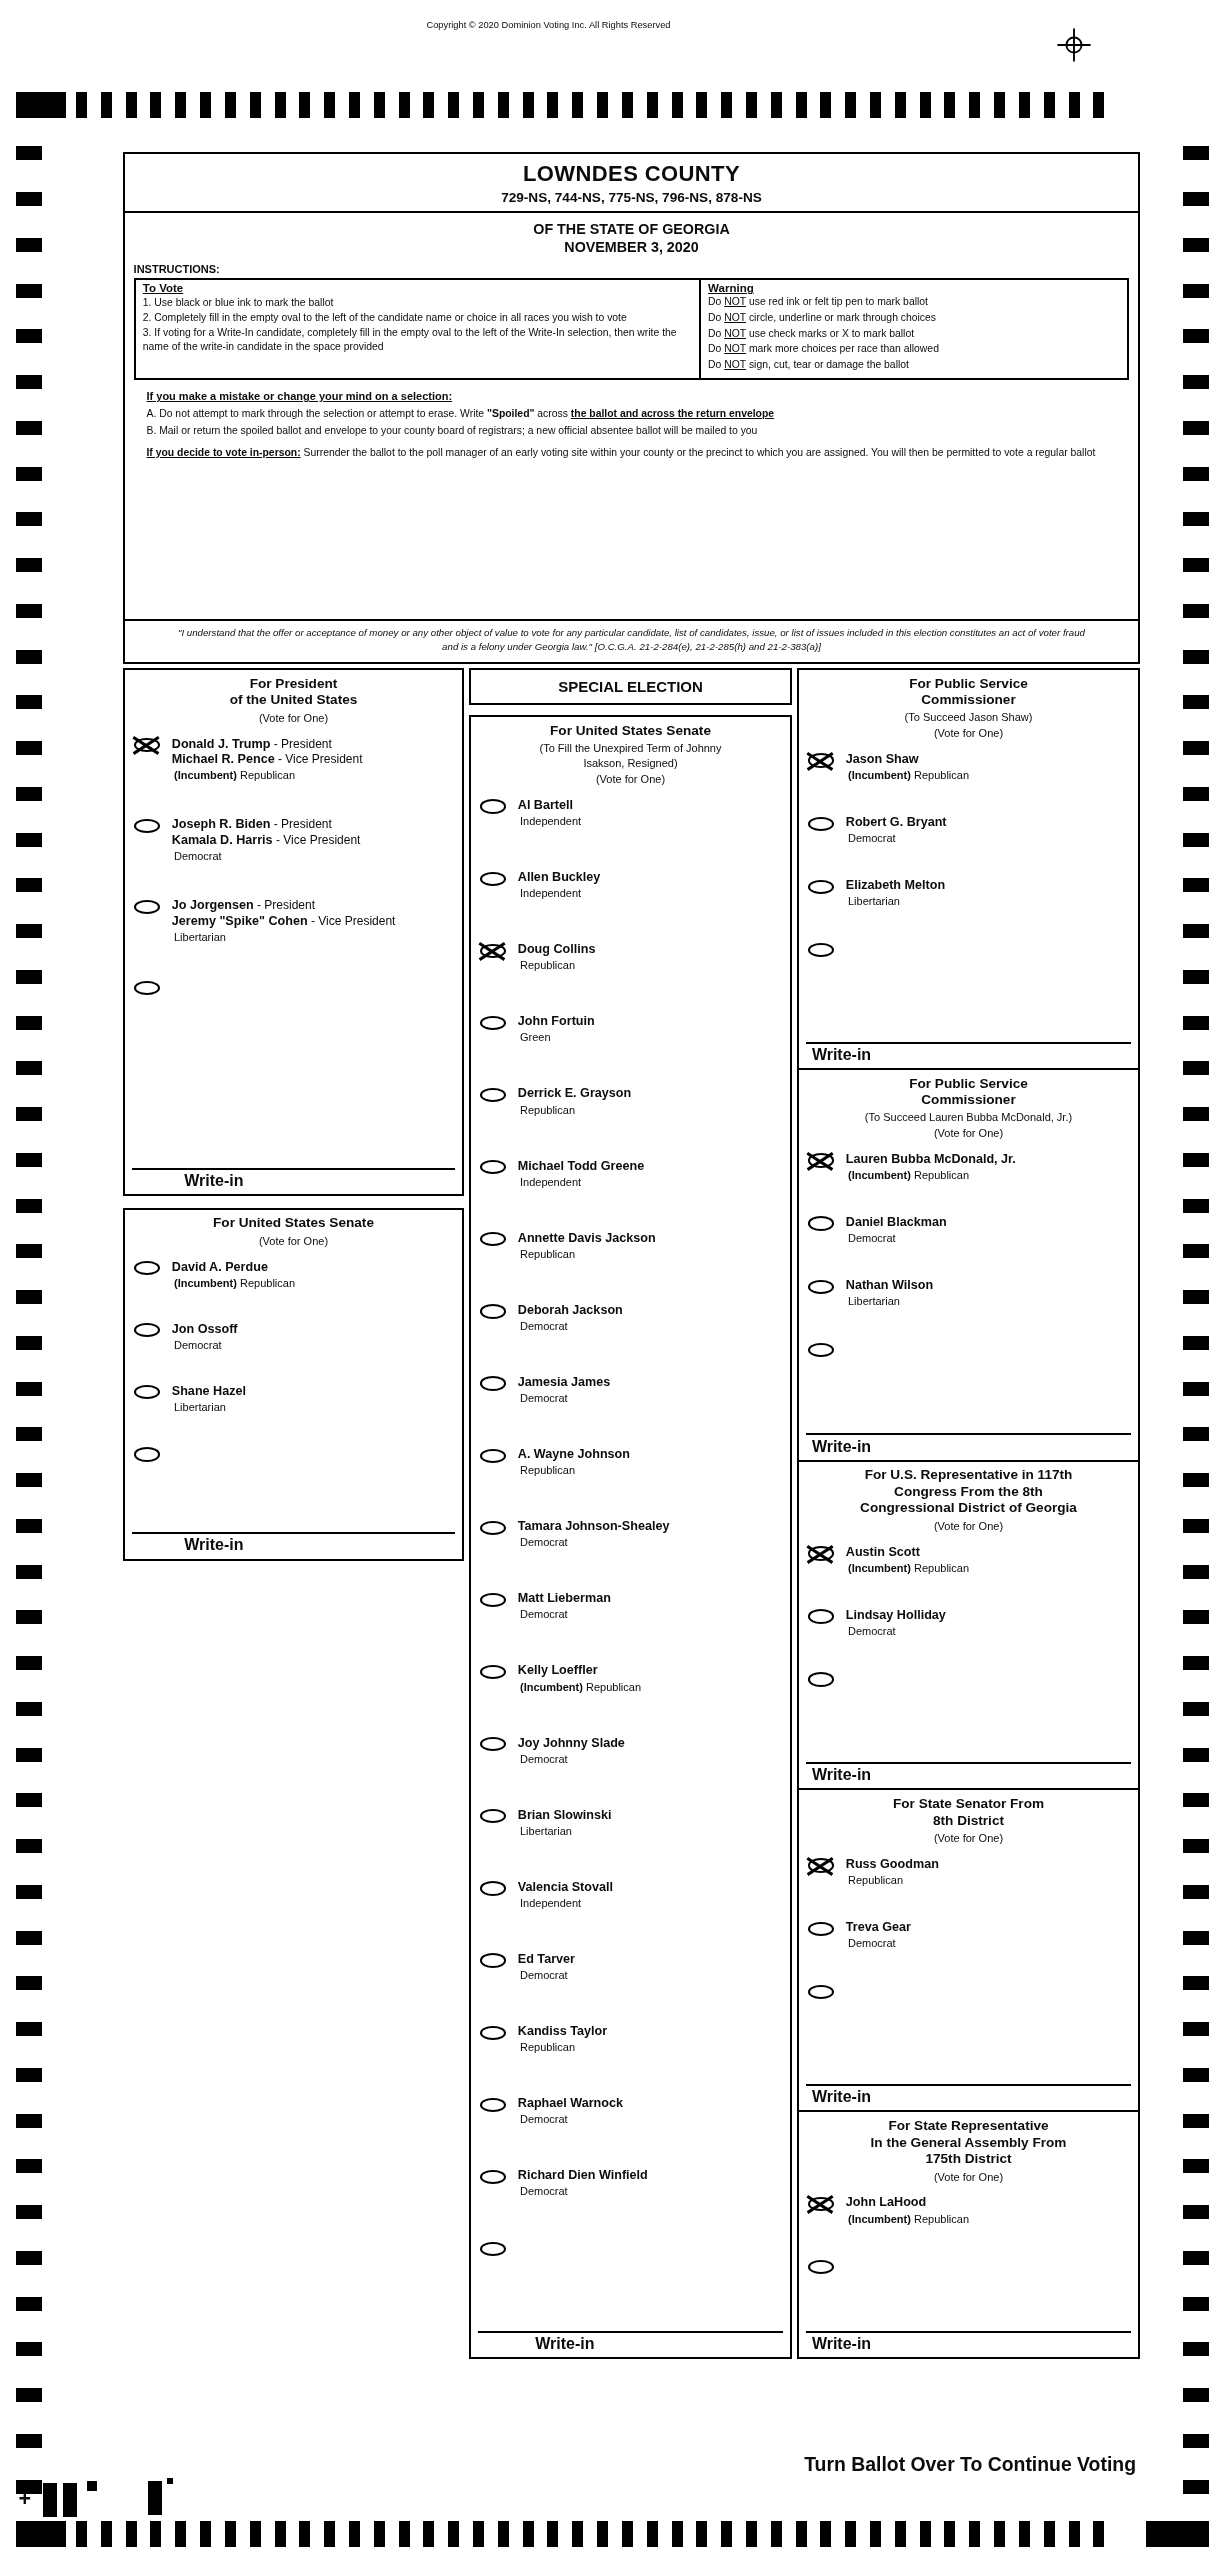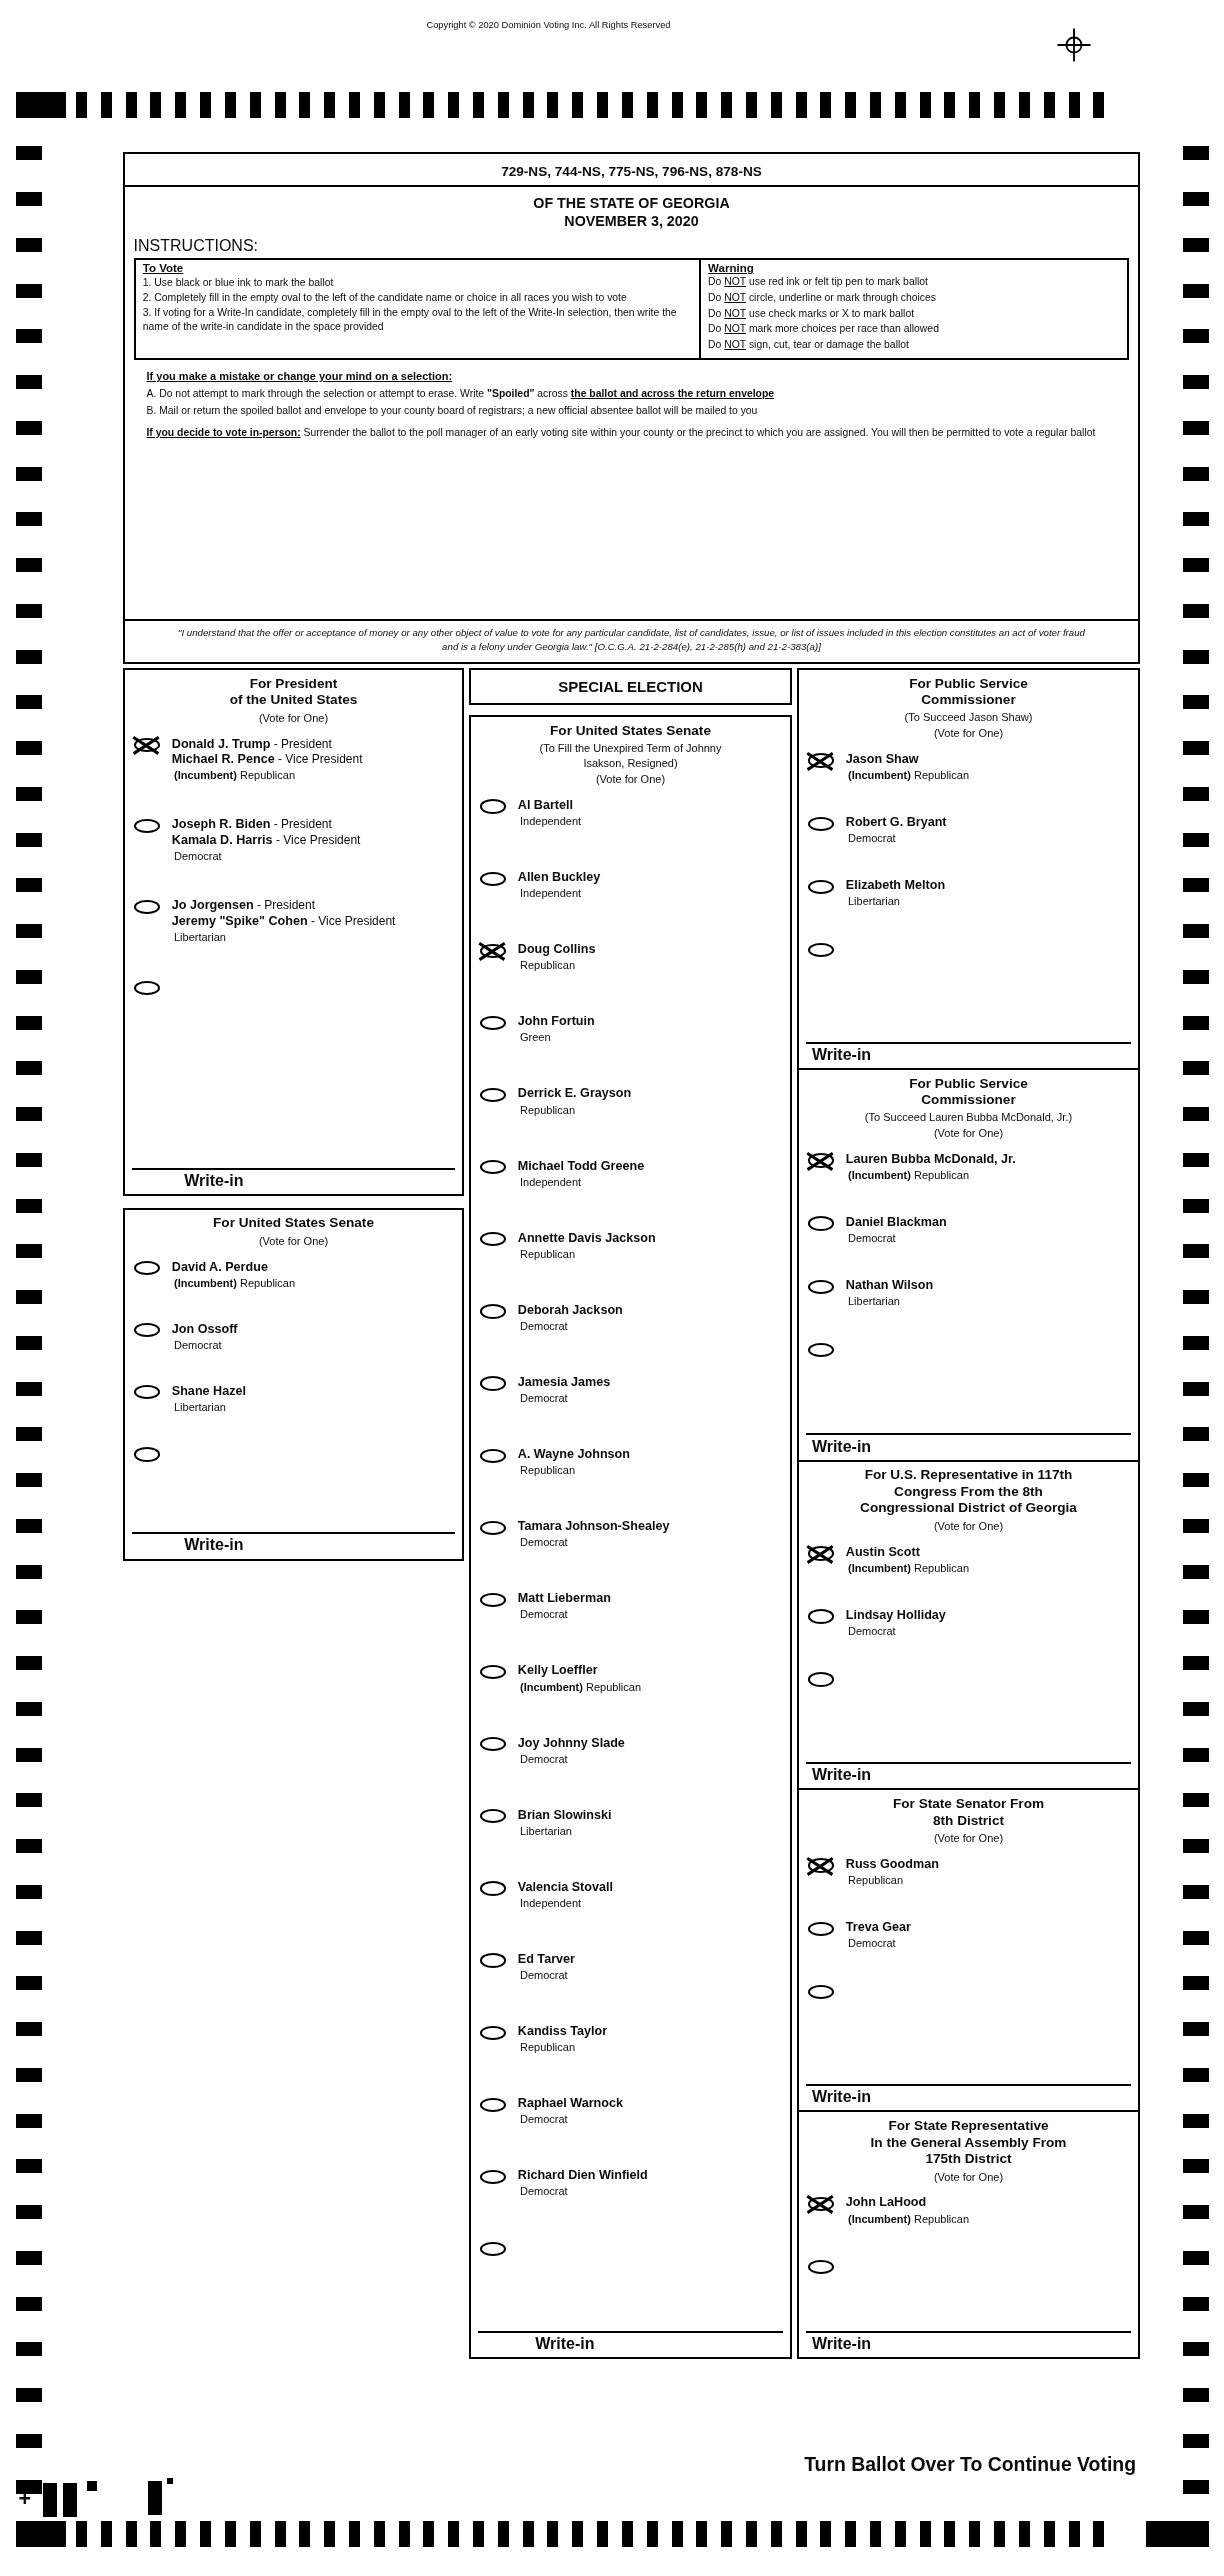--- a/index.html
+++ b/index.html
@@ -11,21 +11,21 @@
   .plus{position:absolute;left:18.6px;top:2487px;font-size:21.5px;font-weight:bold}
 
   .hdr-box{position:absolute;left:123px;top:152px;width:1017px;height:512px;border:2.2px solid #000;
            padding:7.2px 8.6px 0;overflow:hidden;display:flex;flex-direction:column}
   .county{text-align:center;font-size:22px;font-weight:bold;letter-spacing:0.4px}
   .precincts{text-align:center;font-size:13.6px;font-weight:bold;margin-top:2.9px}
   .hdr-rule{border-top:2.2px solid #000;margin:5.7px -8.6px 7.2px}
   .ballot-type{text-align:center;font-size:20px;font-weight:bold}
   .etitle{text-align:center;font-size:14.3px;font-weight:bold;margin-top:1.4px}
   .etitle.first{margin-top:8.6px}
-  .instr-label{font-size:16px;font-weight:normal;margin:8.6px 0 2.2px}
+  .instr-label{font-size:11px;font-weight:bold;margin:8.6px 0 2.2px}
   .instr-box{border:2.2px solid #000;display:flex}
   .tv-cell{flex:0 0 57%;padding:2.9px 7.2px 5.7px;border-right:2.2px solid #000}
   .warn-cell{flex:1;padding:2.9px 7.2px 5.7px}
   .cell-title{font-size:11.5px;font-weight:bold;text-decoration:underline}
   .tv-item{font-size:10.4px;line-height:1.32;margin-top:1.4px}
   .warn-item{font-size:10.4px;line-height:1.5}
   .u{text-decoration:underline}
   .b{font-weight:bold}
   .mistake-box{margin:10px 4.3px 0;padding:0 8.6px}
   .mist-head{font-size:11px;font-weight:bold;text-decoration:underline}
@@ -287,20 +287,21 @@
     <div class="mark" style="left: 1183px; top: 2480px; width: 26px; height: 14.3px;"></div>
     <div class="mark" style="left: 43px; top: 2483px; width: 14.3px; height: 34px;"></div>
     <div class="mark" style="left: 63px; top: 2483px; width: 14.3px; height: 34px;"></div>
     <div class="mark" style="left: 87px; top: 2481px; width: 10px; height: 10px;"></div>
     <div class="mark" style="left: 148px; top: 2481px; width: 14.3px; height: 34px;"></div>
     <div class="mark" style="left: 167px; top: 2478px; width: 5.7px; height: 5.7px;"></div>
   </div>
 <div class="plus">+</div>
 
 <div class="hdr-box">
+  <div class="county">LOWNDES COUNTY</div>
   <div class="precincts">729-NS, 744-NS, 775-NS, 796-NS, 878-NS</div>
   <div class="hdr-rule"></div>
   <div class="etitle">OF THE STATE OF GEORGIA</div>
   <div class="etitle">NOVEMBER 3, 2020</div>
   <div class="instr-label">INSTRUCTIONS:</div>
   <div class="instr-box">
     <div class="tv-cell">
       <div class="cell-title">To Vote</div>
       <div>
           <div class="tv-item">1. Use black or blue ink to mark the ballot</div>

